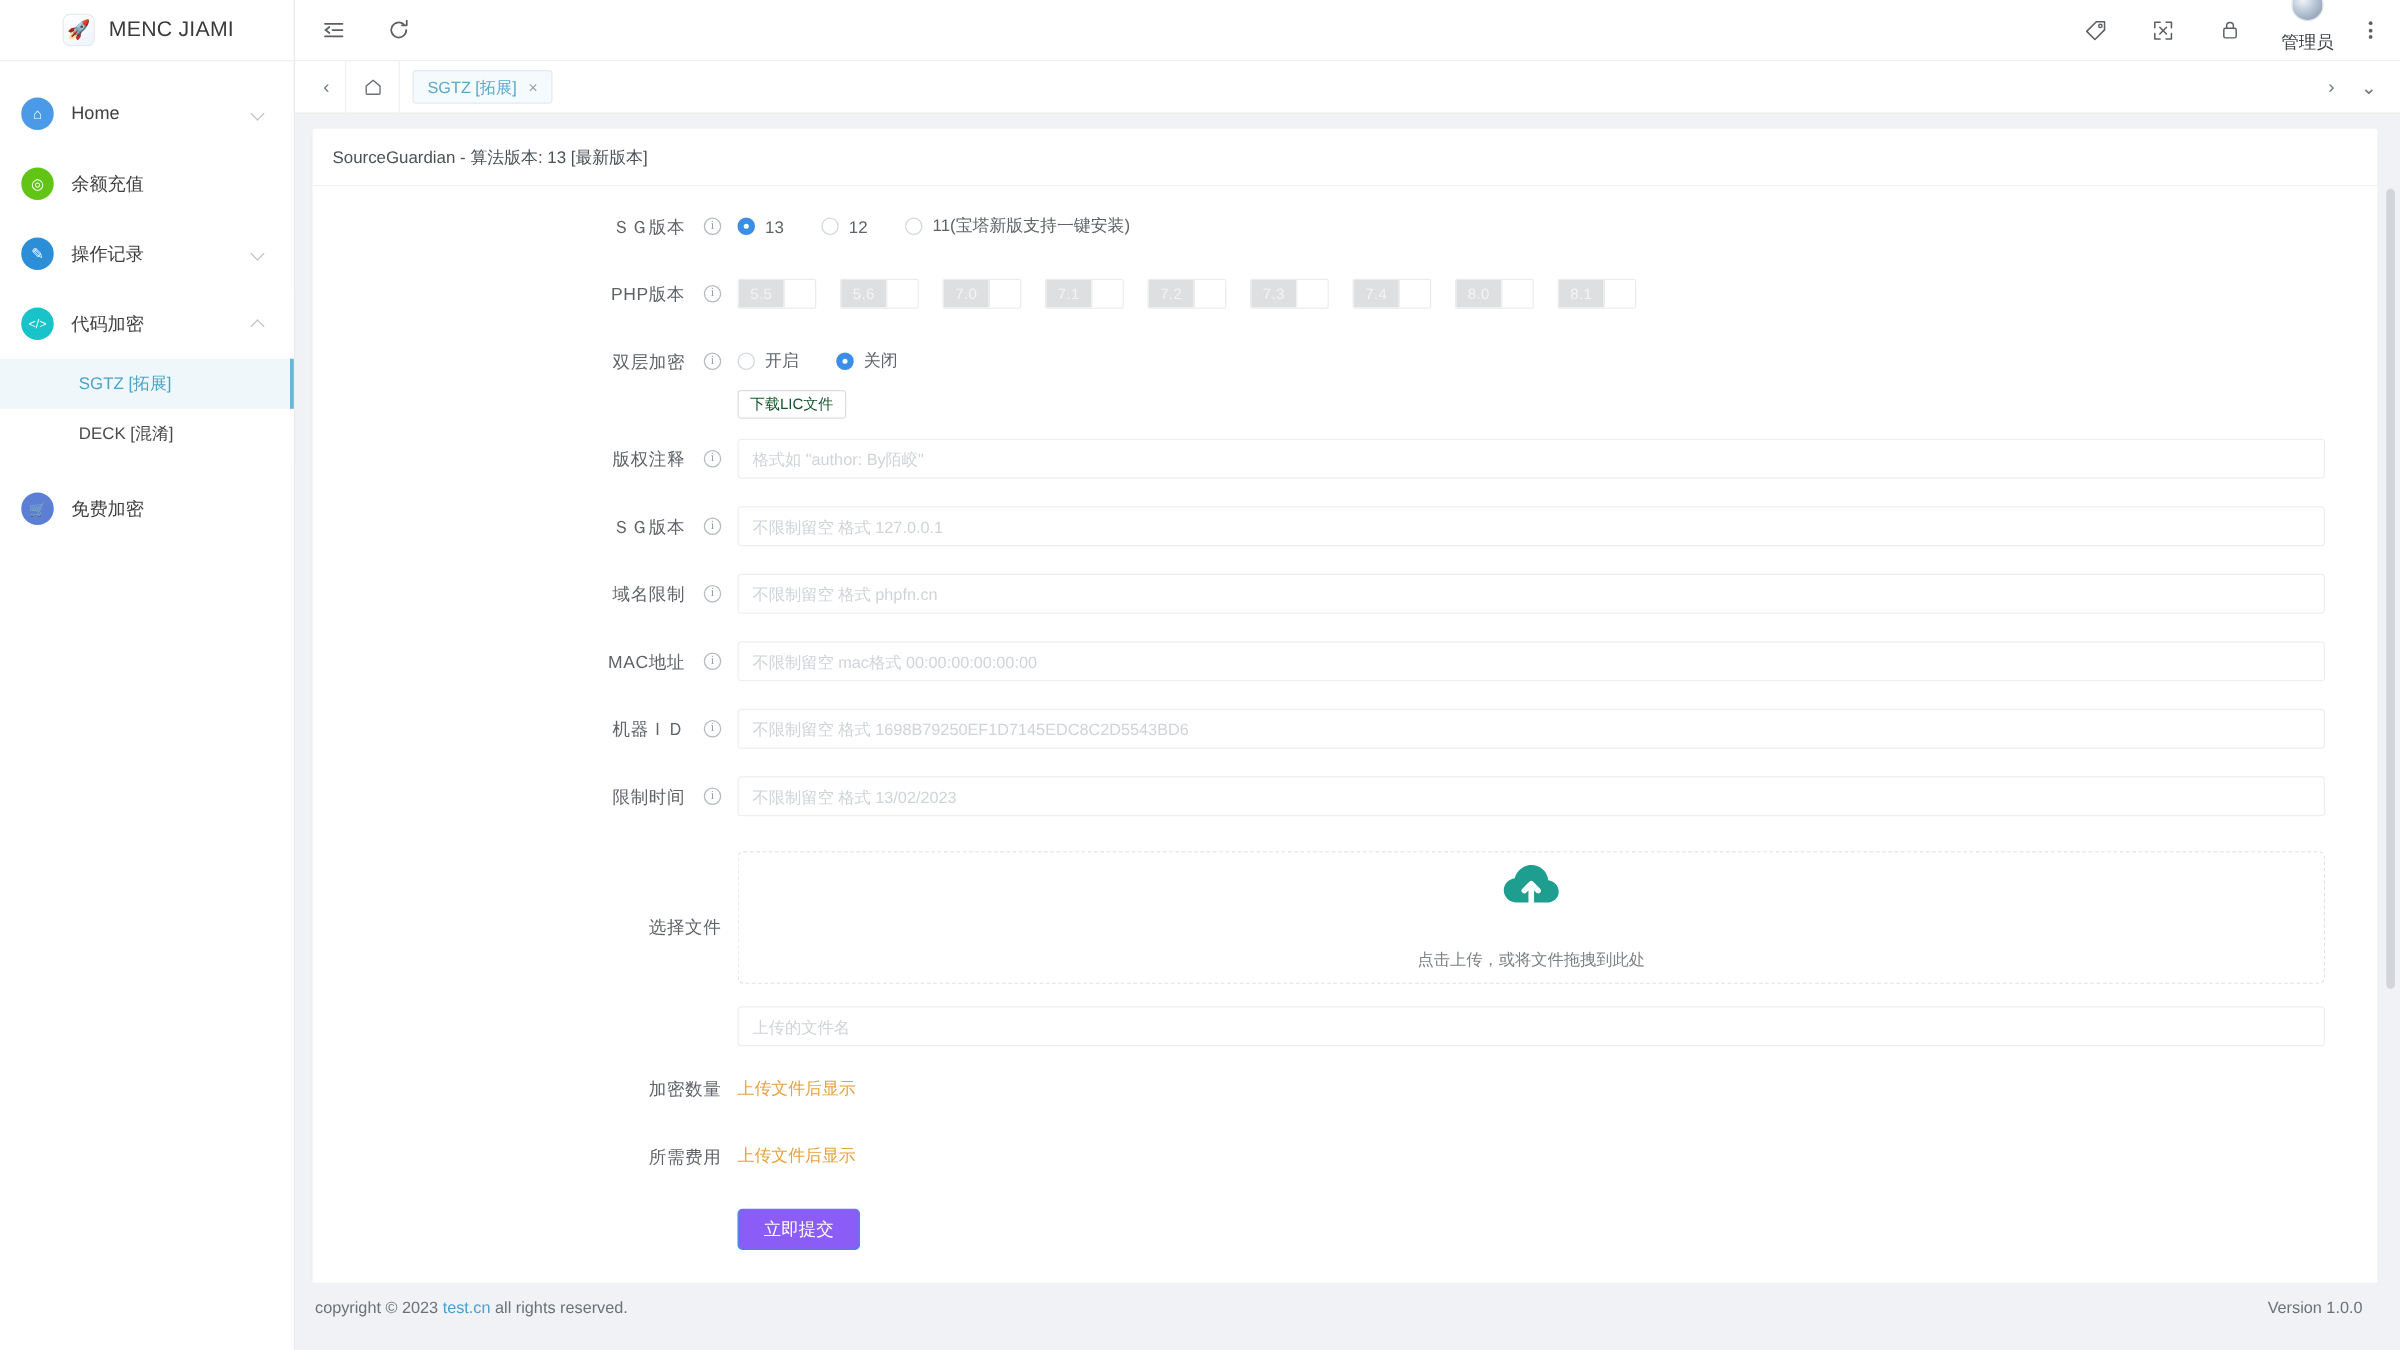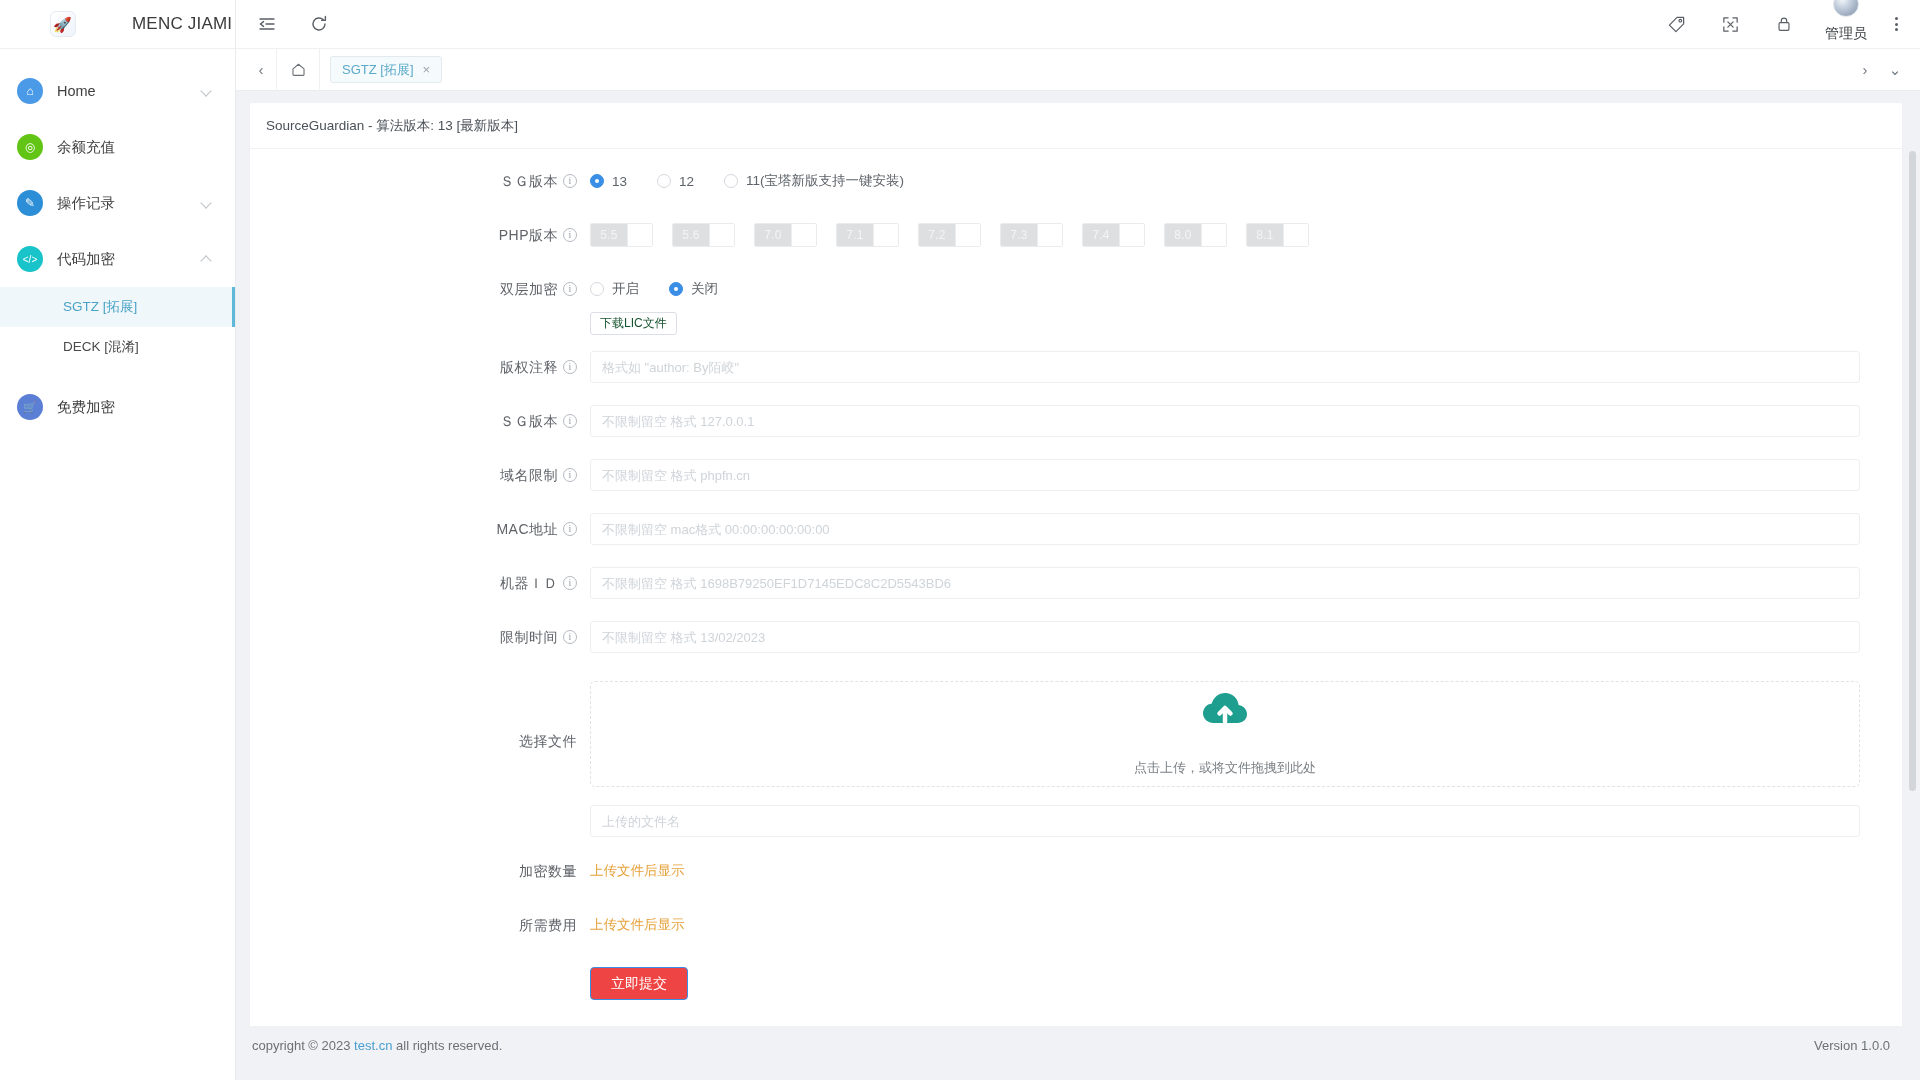--- a/index.html
+++ b/index.html
@@ -20,21 +20,21 @@
     height: 49px; display: flex; align-items: center; gap: 11px;
     padding-left: 50px; border-bottom: 1px solid #f0f0f0;
   }
   .brand-logo {
     width: 26px; height: 26px; border-radius: 6px;
     background: linear-gradient(135deg,#ffffff,#eef3fb);
     border: 1px solid #e6ebf2;
     display: flex; align-items: center; justify-content: center;
     font-size: 15px; line-height: 1;
   }
-  .brand-title { font-size: 17px; color: #3a3a3a; letter-spacing: .2px; white-space: nowrap; margin-left: 45px; }
+  .brand-title { font-size: 17px; color: #3a3a3a; letter-spacing: .2px; white-space: nowrap; }
 
   .nav { padding-top: 14px; }
   .nav-item {
     height: 56px; display: flex; align-items: center; gap: 14px;
     padding: 0 22px 0 17px; cursor: pointer; position: relative;
   }
   .nav-item.active-parent { background: #ffffff; }
   .nav-icon {
     width: 26px; height: 26px; border-radius: 50%;
     display: flex; align-items: center; justify-content: center;
@@ -122,21 +122,21 @@
   .card-header {
     height: 46px; display: flex; align-items: center; padding-left: 16px;
     font-size: 13.5px; color: #4b5158; border-bottom: 1px solid #f2f2f2;
   }
   .form { padding: 16px 0 0 0; }
 
   .row { display: flex; align-items: flex-start; margin-bottom: 22px; }
   .row-label {
     width: 340px; flex: 0 0 340px; text-align: right; padding-right: 13px;
     font-size: 14px; color: #5f6368; line-height: 32px; white-space: nowrap;
-    display: flex; justify-content: flex-end; align-items: center; gap: 5px; height: 32px;
+    display: flex; justify-content: flex-end; align-items: center; gap: 15px; height: 32px;
   }
   .row-label .lbl-text { letter-spacing: .5px; }
   .info-i {
     width: 14px; height: 14px; border-radius: 50%; border: 1px solid #b4bac1;
     font-size: 10px; line-height: 12px; text-align: center; color: #9aa0a6;
     font-style: normal; font-family: "Liberation Serif", serif; flex: 0 0 14px;
   }
   .row-body { flex: 1; min-width: 0; padding-right: 42px; }
 
   
@@ -186,21 +186,21 @@
     border: 1px dashed #dfe3e8; border-radius: 5px; height: 106px; background: #fff;
     display: flex; flex-direction: column; align-items: center; justify-content: center;
     gap: 27px; cursor: pointer;
   }
   .upload-text { font-size: 13px; color: #7b8186; }
   .upload-name-inp { margin-top: 18px; }
 
   .hint-text { font-size: 13.5px; color: #e6a23c; line-height: 32px; }
 
   .submit-btn {
-    height: 33px; padding: 0 20px; background: #ef4444; border: 1px solid #3a8ee6;
+    height: 33px; padding: 0 20px; background: #8b5cf6; border: 1px solid #3a8ee6;
     color: #fff; font-size: 14px; border-radius: 4px; cursor: pointer;
     font-family: "Liberation Sans", sans-serif;
   }
 
   
   .footer {
     height: 54px; display: flex; align-items: center; justify-content: space-between;
     padding: 0 30px 16px 16px; font-size: 13px; color: #6b7177; background: #f0f2f5;
   }
   .footer a { color: #4a9fd0; text-decoration: none; }

